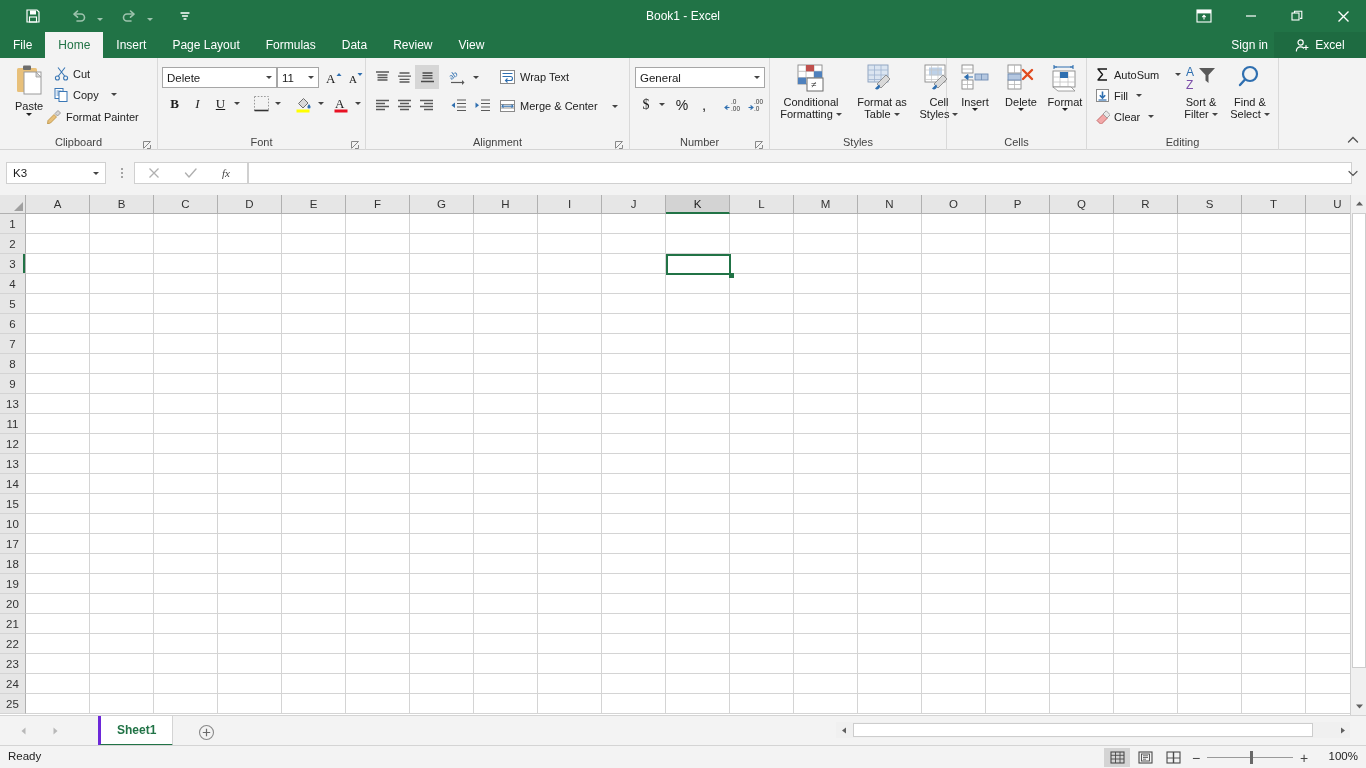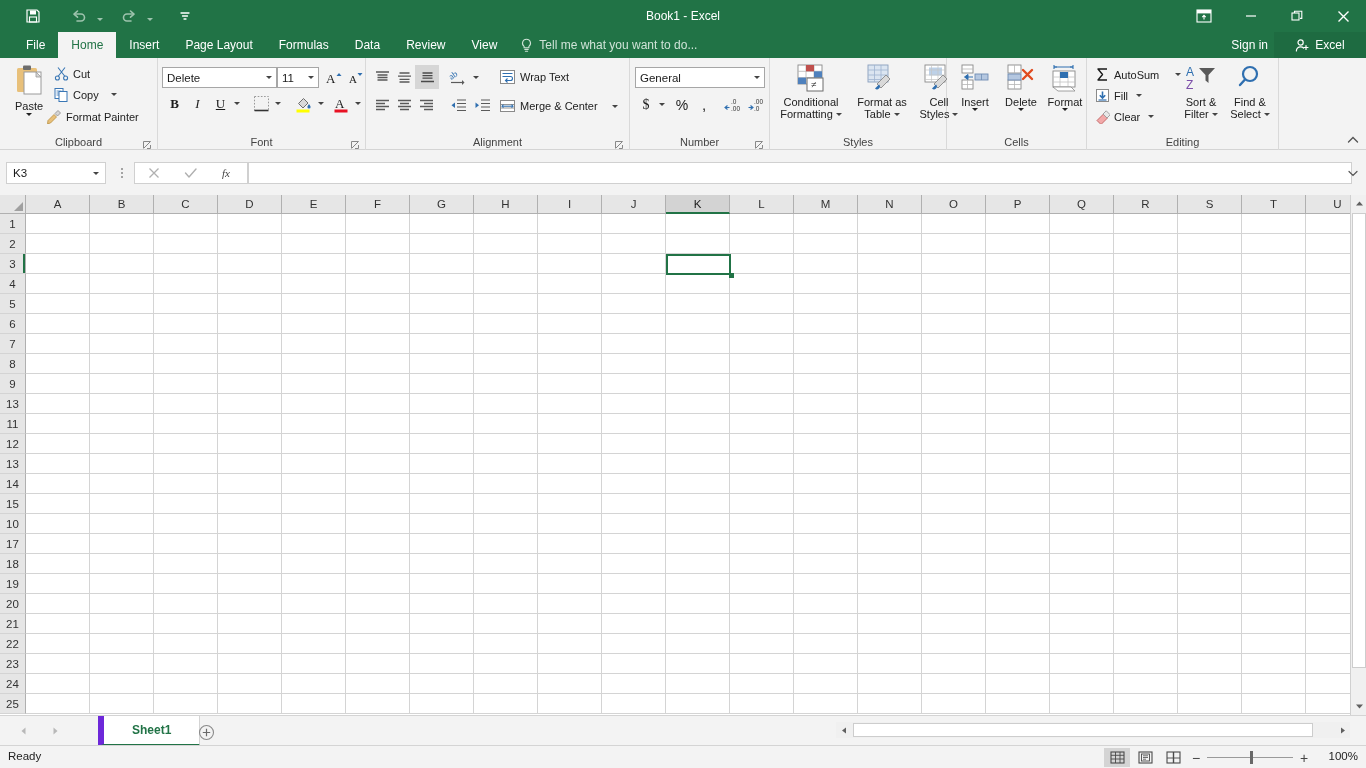--- a/index.html
+++ b/index.html
@@ -31,21 +31,21 @@
   }
   .wincontrols { position: absolute; right: 0; top: 0; height: 32px; display: flex; }
   .wc { width: 46px; height: 32px; display: flex; align-items: center; justify-content: center; }
   .ribbon-display { position: absolute; right: 140px; top: 0; width: 44px; height: 32px; display: flex; align-items: center; justify-content: center; }
 
   
   .tabstrip {
     position: absolute; top: 32px; left: 0; width: 1366px; height: 26px;
     background: #217346;
   }
-  .tabs { display: flex; height: 26px; align-items: flex-end; padding-left: 13px; }
+  .tabs { display: flex; height: 26px; align-items: flex-end; }
   .tab {
     font-size: 12px; color: #fff; padding: 0 13px; height: 26px; line-height: 26px;
     white-space: nowrap;
   }
   .tab.active { background: #f3f3f3; color: #217346; }
   .tellme {
     display: flex; align-items: center; gap: 6px; height: 26px;
     padding-left: 10px; font-size: 12px; color: #cfe3d7; white-space: nowrap;
   }
   .signin {
@@ -176,22 +176,22 @@
     background: #f0f0f0;
   }
   .hs-btn { position: absolute; top: 0; width: 16px; height: 16px; display: flex; align-items: center; justify-content: center; }
   .hs-thumb { position: absolute; left: 17px; top: 1px; width: 460px; height: 14px; background: #fff; border: 1px solid #cdcdcd; }
 
   
   .sheetbar { position: absolute; left: 0; top: 715px; width: 1366px; height: 30px; background: #f3f3f3; border-top: 1px solid #d4d4d4; }
   .navbtns { position: absolute; left: 14px; top: 6px; display: flex; gap: 14px; }
   .navbtn { width: 18px; height: 18px; display: flex; align-items: center; justify-content: center; }
   .stab {
-    position: absolute; left: 98px; top: 0px; height: 30px; padding: 0 28px;
-    background: #fff; border-left: 6px solid #6d28d9; border-right: 1px solid #d4d4d4;
+    position: absolute; left: 98px; top: 0px; height: 30px; padding: 0 16px;
+    background: #fff; border-left: 3px solid #6d28d9; border-right: 1px solid #d4d4d4;
     border-bottom: 2px solid #217346;
     display: flex; align-items: center; font-size: 12px; font-weight: bold; color: #217346;
   }
   .addsheet { position: absolute; left: 196px; top: 6px; width: 20px; height: 20px; display: flex; align-items: center; justify-content: center; }
 
   
   .statusbar {
     position: absolute; left: 0; top: 745px; width: 1366px; height: 23px;
     background: #f3f3f3; border-top: 1px solid #d4d4d4;
   }
@@ -274,29 +274,20 @@
   <div class="tabstrip">
     <div class="tabs">
       <div class="tab">File</div>
       <div class="tab active">Home</div>
       <div class="tab">Insert</div>
       <div class="tab">Page Layout</div>
       <div class="tab">Formulas</div>
       <div class="tab">Data</div>
       <div class="tab">Review</div>
       <div class="tab">View</div>
-      <div class="tellme">
-        <span class="ico">
-          <svg width="13" height="15" viewBox="0 0 13 15">
-              <path d="M6.5 1.2a4 4 0 0 0-2.4 7.2v1.4h4.8V8.4A4 4 0 0 0 6.5 1.2z" fill="none" stroke="#cfe3d7" stroke-width="1.1"></path>
-              <path d="M4.8 11.4h3.4M5.4 13.2h2.2" stroke="#cfe3d7" stroke-width="1.1" stroke-linecap="round"></path>
-            </svg>
-        </span>
-        <span>Tell me what you want to do...</span>
-      </div>
     </div>
     <div class="signin">Sign in</div>
     <div class="share">
       <span class="ico">
         <svg width="15" height="15" viewBox="0 0 15 15">
             <circle cx="5.6" cy="4.5" r="2.6" fill="none" stroke="#fff" stroke-width="1.2"></circle>
             <path d="M1.4 13c0-2.4 1.9-4.1 4.2-4.1 1.2 0 2.2.4 3 1.1" fill="none" stroke="#fff" stroke-width="1.2" stroke-linecap="round"></path>
             <path d="M11 7.5v4M9 9.5h4" stroke="#fff" stroke-width="1.2" stroke-linecap="round"></path>
           </svg>
       </span>

